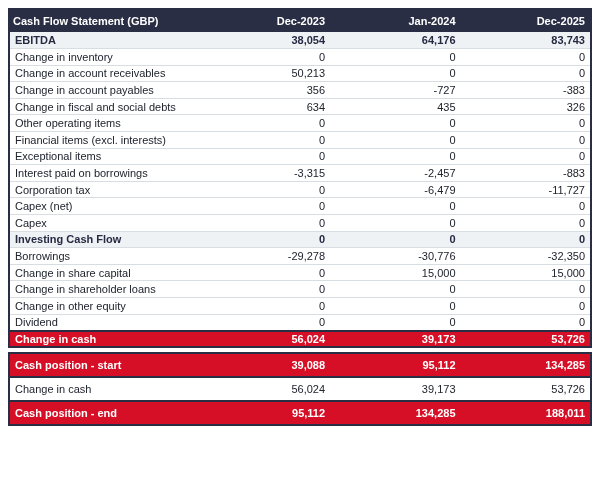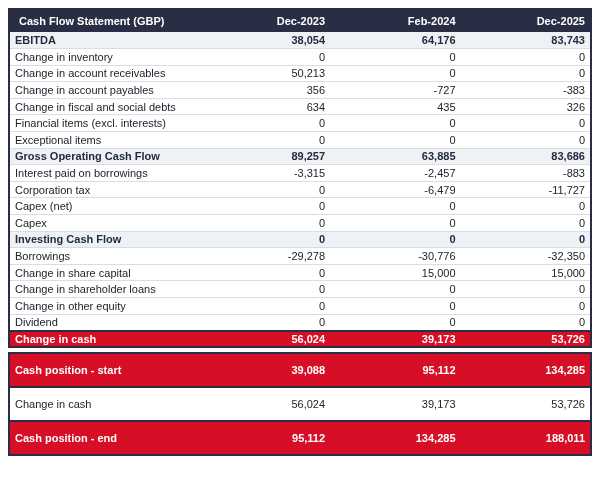--- a/index.html
+++ b/index.html
@@ -32,59 +32,59 @@
   thead th {
     height: 23px;
     background: #2a2e45;
     color: #ffffff;
     font-weight: bold;
     text-align: right;
     padding-right: 5px;
   }
   thead th.title-cell {
     text-align: left;
-    padding-left: 9px;
+    padding-left: 3px;
     padding-right: 0;
   }
   td.label-cell { text-align: left; padding-left: 5px; }
   td.num-cell   { text-align: right; padding-right: 5px; }
 
   .main-table tbody tr { border-bottom: 1px solid #d8dde2; }
   .main-table tr.row-normal td { color: #20242e; background: #ffffff; font-weight: normal; }
   .main-table tr.row-subtotal td {
     color: #252a42; background: #eef2f4; font-weight: bold;
   }
   .main-table tr.row-highlight td {
     color: #ffffff; background: #d60e26; font-weight: bold;
   }
   .main-table tr.row-highlight { border-top: 2px solid #2a2e45; border-bottom: 2px solid #2a2e45; }
 
   .summary-table { margin-top: 4px; }
   .summary-table tr + tr { border-top: 2px solid #2a2e45; }
   .summary-table tr.row-highlight td { color: #ffffff; background: #d60e26; font-weight: bold; }
   .summary-table tr.row-normal td { color: #20242e; background: #ffffff; font-weight: normal; }
-  .summary-table td { height: 34px; }
+  .summary-table td { height: 24px; }
 </style>
 </head>
 <body>
 
 <div class="page">
 
   <table class="main-table">
     <colgroup>
       <col class="c-label">
         <col class="c-num">
         <col class="c-num">
         <col class="c-num">
     </colgroup>
     <thead>
       <tr>
         <th class="title-cell">Cash Flow Statement (GBP)</th>
         <th>Dec-2023</th>
-        <th>Feb-2024</th>
+        <th>Jan-2024</th>
         <th>Dec-2025</th>
       </tr>
     </thead>
     <tbody id="main-tbody">
         <tr class="row-subtotal">
           <td class="label-cell">EBITDA</td>
           <td class="num-cell">38,054</td>
           <td class="num-cell">64,176</td>
           <td class="num-cell">83,743</td>
         </tr>
@@ -106,36 +106,36 @@
           <td class="num-cell">-727</td>
           <td class="num-cell">-383</td>
         </tr>
         <tr class="row-normal">
           <td class="label-cell">Change in fiscal and social debts</td>
           <td class="num-cell">634</td>
           <td class="num-cell">435</td>
           <td class="num-cell">326</td>
         </tr>
         <tr class="row-normal">
+          <td class="label-cell">Other operating items</td>
+          <td class="num-cell">0</td>
+          <td class="num-cell">0</td>
+          <td class="num-cell">0</td>
+        </tr>
+        <tr class="row-normal">
           <td class="label-cell">Financial items (excl. interests)</td>
           <td class="num-cell">0</td>
           <td class="num-cell">0</td>
           <td class="num-cell">0</td>
         </tr>
         <tr class="row-normal">
           <td class="label-cell">Exceptional items</td>
           <td class="num-cell">0</td>
           <td class="num-cell">0</td>
           <td class="num-cell">0</td>
-        </tr>
-        <tr class="row-subtotal">
-          <td class="label-cell">Gross Operating Cash Flow</td>
-          <td class="num-cell">89,257</td>
-          <td class="num-cell">63,885</td>
-          <td class="num-cell">83,686</td>
         </tr>
         <tr class="row-normal">
           <td class="label-cell">Interest paid on borrowings</td>
           <td class="num-cell">-3,315</td>
           <td class="num-cell">-2,457</td>
           <td class="num-cell">-883</td>
         </tr>
         <tr class="row-normal">
           <td class="label-cell">Corporation tax</td>
           <td class="num-cell">0</td>

